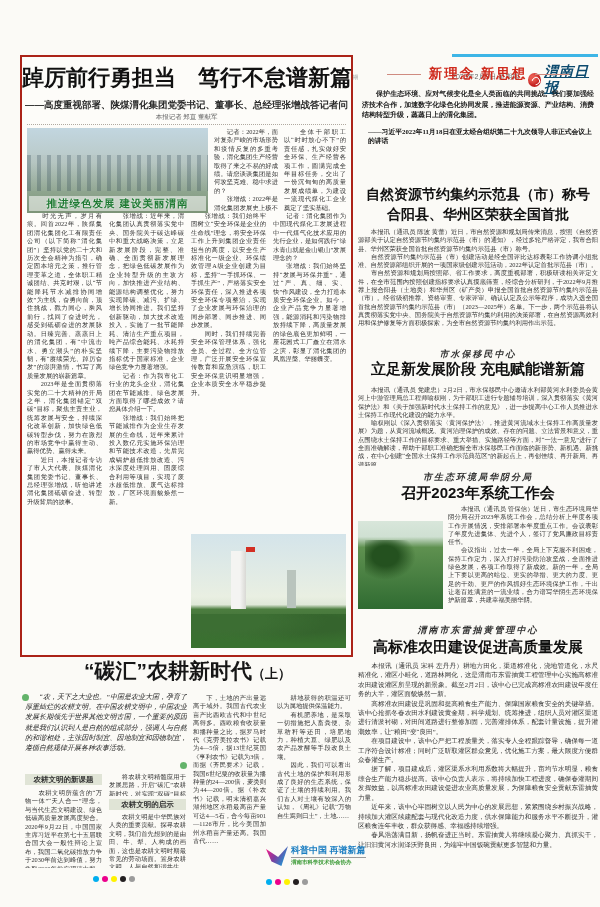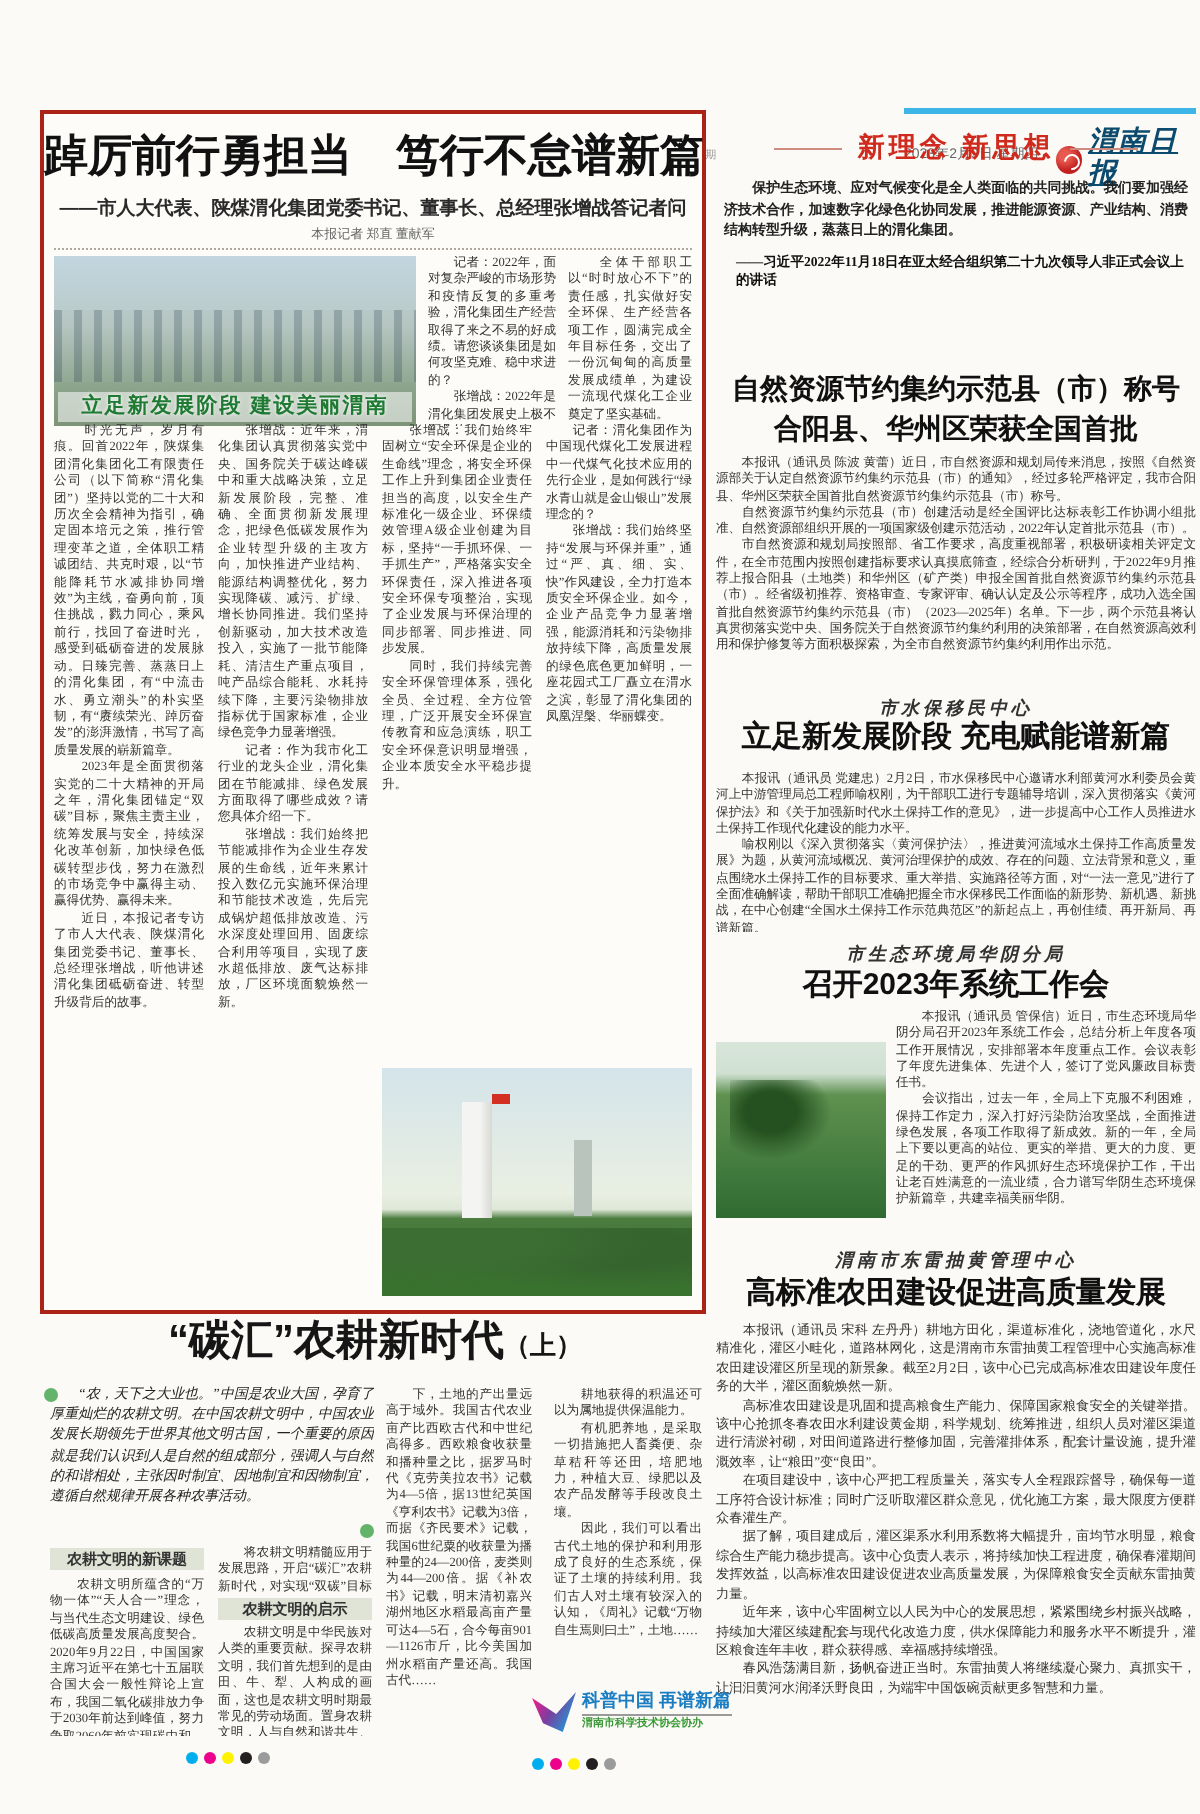--- a/index.html
+++ b/index.html
@@ -130,26 +130,26 @@
   <div class="abs hdr-date sans">2023年2月9日 星期四</div>
   <div class="abs brand">
     <span class="seal"></span>
     <span class="brand-name">渭南日报</span>
   </div>
 </div>
 <div class="abs cyan-rule"></div>
 
 <div class="abs main-box">
   <div class="abs m-title">踔厉前行勇担当　笃行不怠谱新篇</div>
-  <div class="abs m-sub">——市人大代表、陕煤渭化集团党委书记、董事长、总经理张增战答记者问</div>
+  <div class="abs m-sub">——高度重视部署、陕煤渭化集团党委书记、董事长、总经理张增战答记者问</div>
   <div class="abs m-byline">本报记者 郑直 董献军</div>
   <div class="abs m-rule"></div>
 
   <div class="abs photo1">
-    <div class="banner">立足新发展阶段 建设美丽渭南</div>
+    <div class="banner">推进绿色发展 建设美丽渭南</div>
   </div>
   <div class="abs colA mcol just pre">　　记者：2022年，面对复杂严峻的市场形势和疫情反复的多重考验，渭化集团生产经营取得了来之不易的好成绩。请您谈谈集团是如何攻坚克难、稳中求进的？
 　　张增战：2022年是渭化集团发展史上极不平凡的一年。</div>
   <div class="abs colB mcol just pre">　　全体干部职工以“时时放心不下”的责任感，扎实做好安全环保、生产经营各项工作，圆满完成全年目标任务，交出了一份沉甸甸的高质量发展成绩单，为建设一流现代煤化工企业奠定了坚实基础。</div>
 
   <div class="abs c1 mcol just pre">　　时光无声，岁月有痕。回首2022年，陕煤集团渭化集团化工有限责任公司（以下简称“渭化集团”）坚持以党的二十大和历次全会精神为指引，确定固本培元之策，推行管理变革之道，全体职工精诚团结、共克时艰，以“节能降耗节水减排协同增效”为主线，奋勇向前，顶住挑战，戮力同心，乘风前行，找回了奋进时光，感受到砥砺奋进的发展脉动。日臻完善、蒸蒸日上的渭化集团，有“中流击水、勇立潮头”的朴实坚韧，有“赓续荣光、踔厉奋发”的澎湃激情，书写了高质量发展的崭新篇章。
 　　2023年是全面贯彻落实党的二十大精神的开局之年，渭化集团锚定“双碳”目标，聚焦主责主业，统筹发展与安全，持续深化改革创新，加快绿色低碳转型步伐，努力在激烈的市场竞争中赢得主动、赢得优势、赢得未来。
 　　近日，本报记者专访了市人大代表、陕煤渭化集团党委书记、董事长、总经理张增战，听他讲述渭化集团砥砺奋进、转型升级背后的故事。</div>
   <div class="abs c2 mcol just pre">　　张增战：近年来，渭化集团认真贯彻落实党中央、国务院关于碳达峰碳中和重大战略决策，立足新发展阶段，完整、准确、全面贯彻新发展理念，把绿色低碳发展作为企业转型升级的主攻方向，加快推进产业结构、能源结构调整优化，努力实现降碳、减污、扩绿、增长协同推进。我们坚持创新驱动，加大技术改造投入，实施了一批节能降耗、清洁生产重点项目，吨产品综合能耗、水耗持续下降，主要污染物排放指标优于国家标准，企业绿色竞争力显著增强。
 　　记者：作为我市化工行业的龙头企业，渭化集团在节能减排、绿色发展方面取得了哪些成效？请您具体介绍一下。

